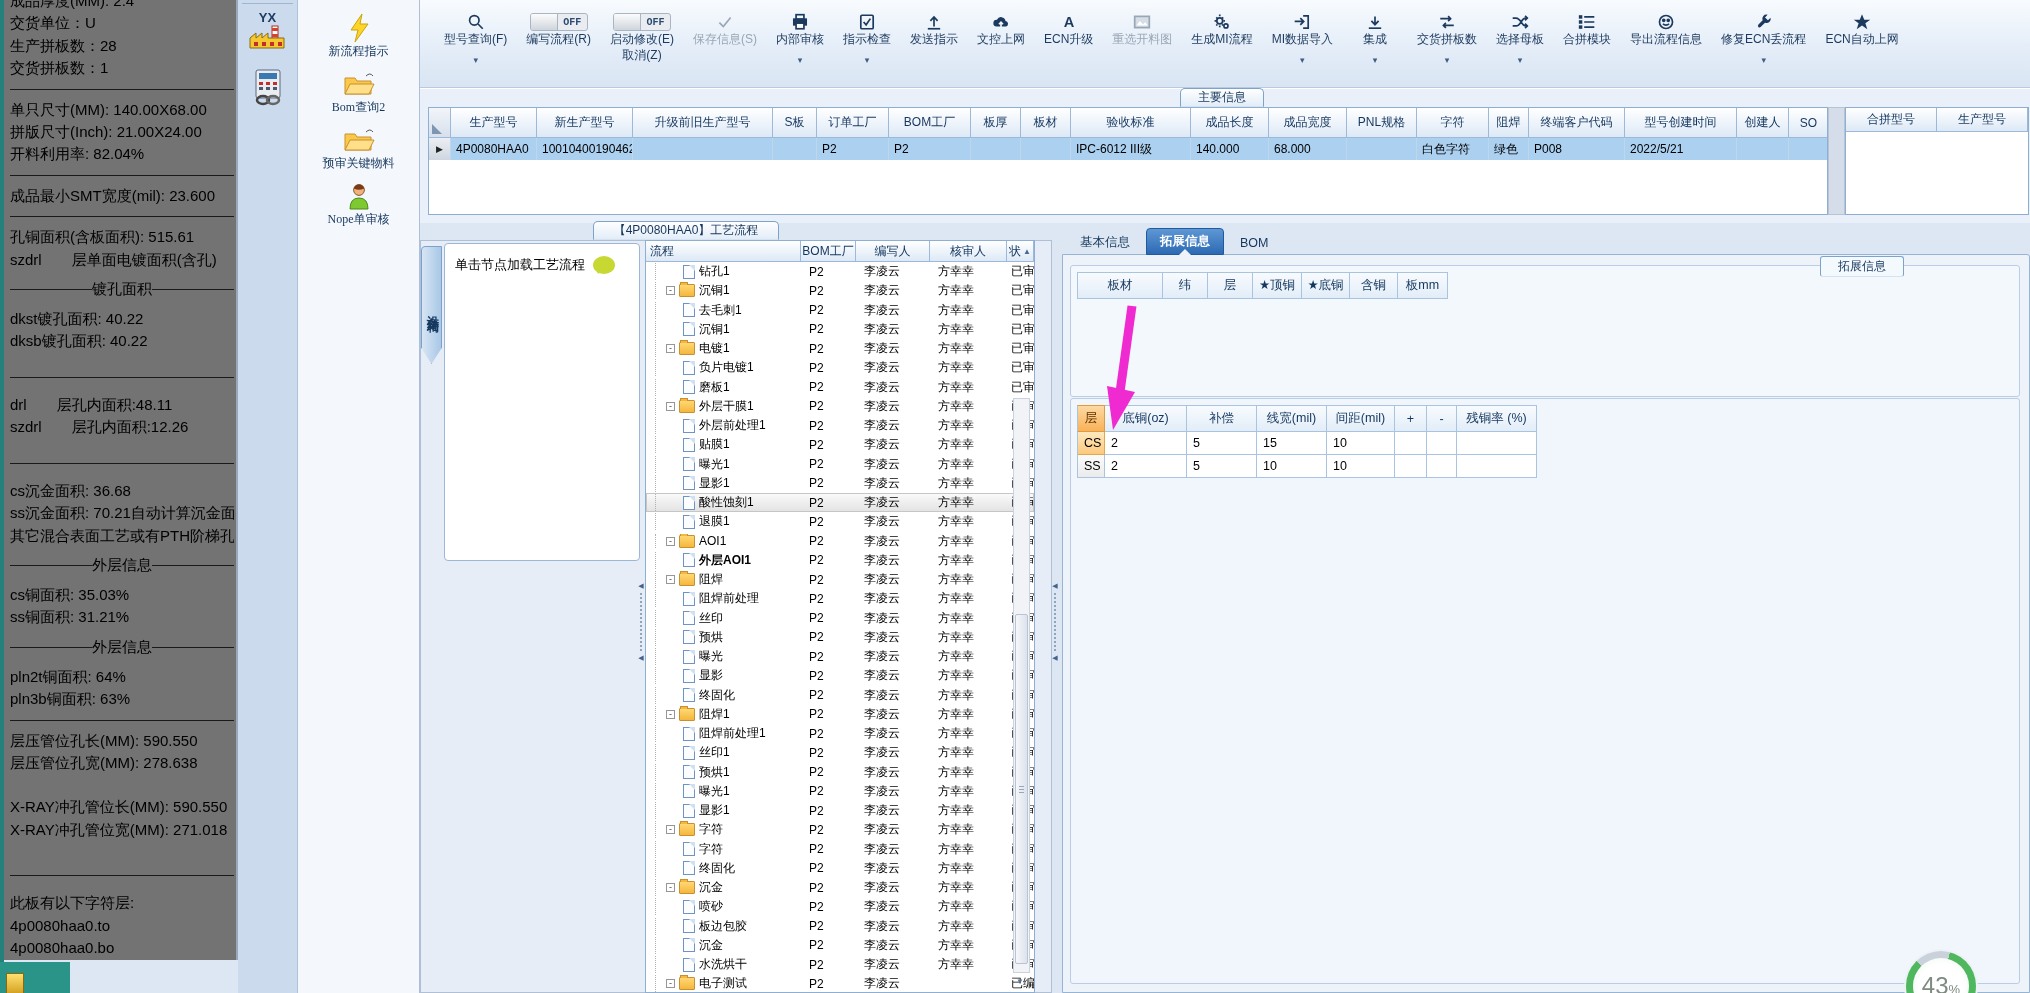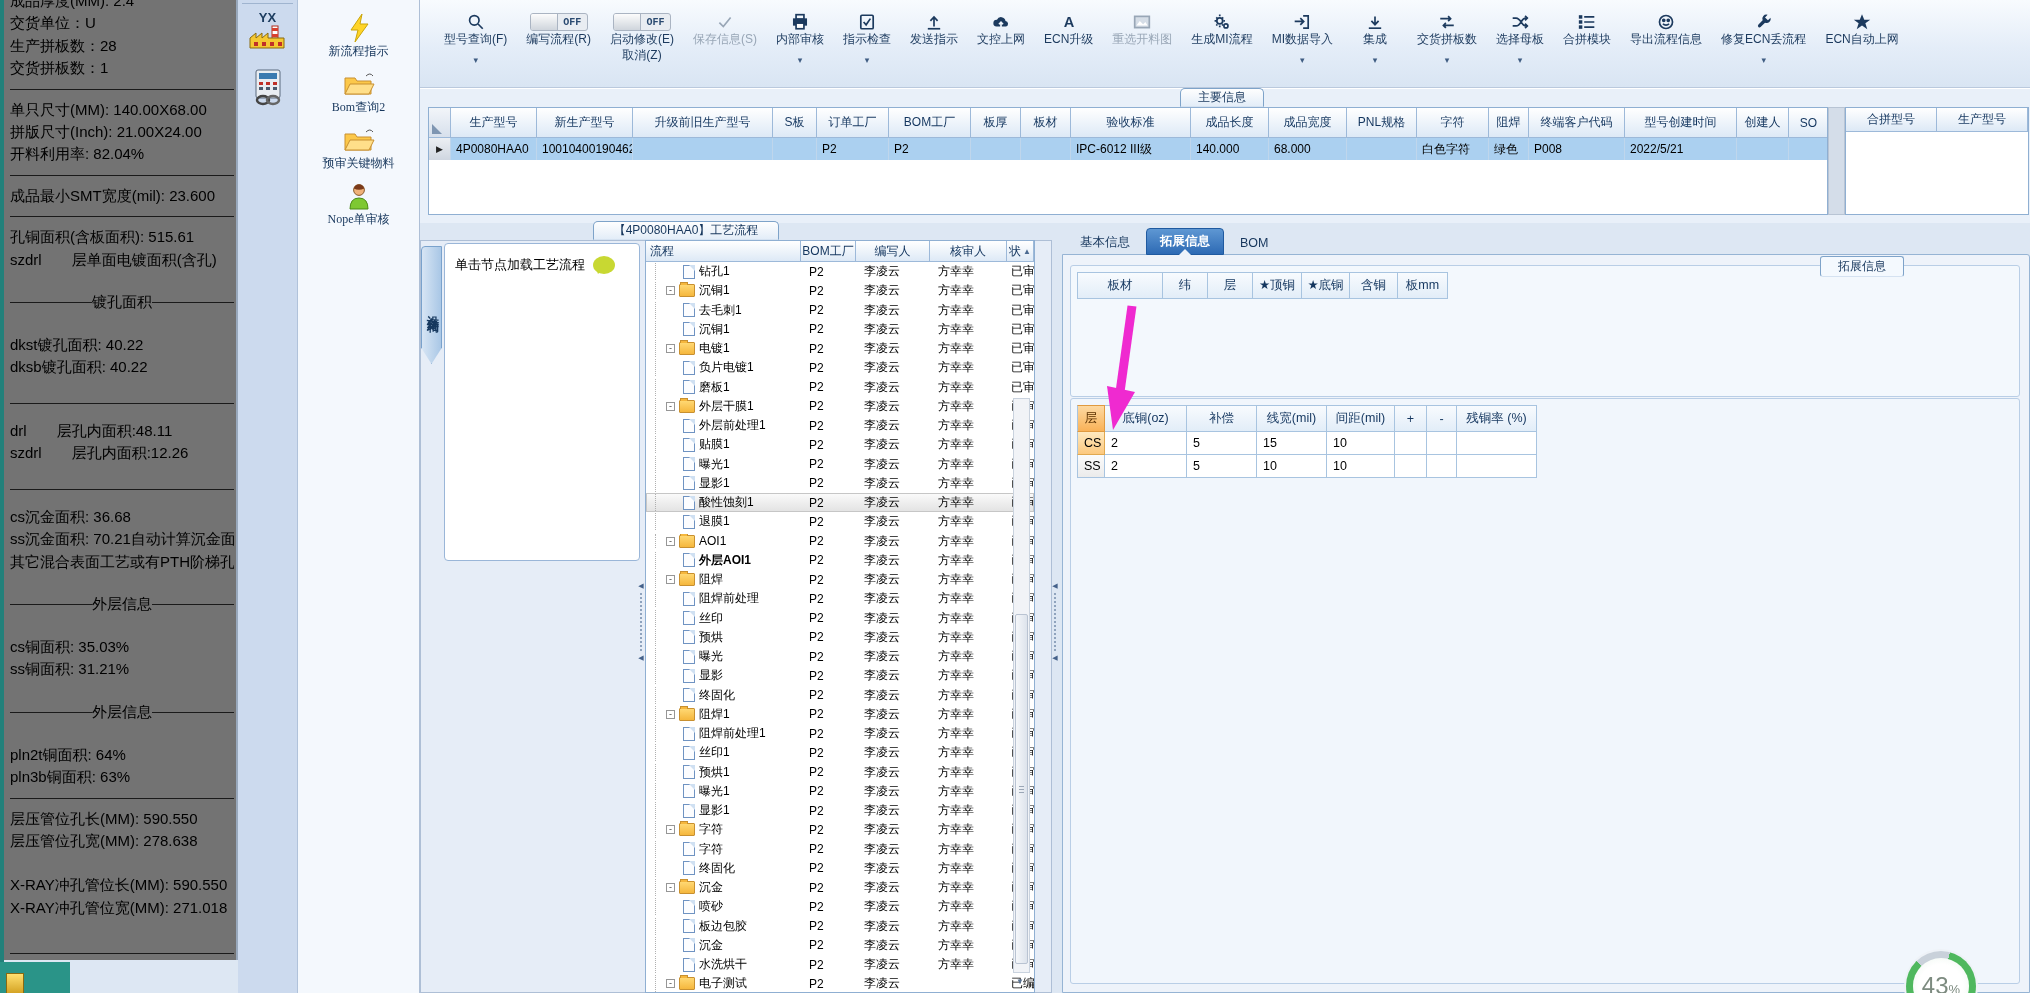--- a/index.html
+++ b/index.html
@@ -12,21 +12,21 @@
   #taskbar-icon{position:absolute;left:6px;top:973px;width:16px;height:20px;
      background:linear-gradient(#ffe070,#d2a020);border:1px solid #8a6a10;}
   #left-panel{position:absolute;left:4px;top:0;width:234px;height:960px;background:#737373;
      border-right:2px solid #98a8bc;box-sizing:border-box;padding:6px 2px 0 6px;
      font-size:15px;overflow:hidden;}
   .lp-line{line-height:22.4px;white-space:nowrap;overflow:hidden;}
   .lp-line.clip-top{margin-top:-16px;}
   .lp-hr{border:none;border-top:1px solid #1a1a1a;margin:9px 0;}
   .lp-hr.gap-lg{margin:24px 0 16px;}
   .lp-hr.gap-xl{margin:34px 0 16px;}
-  .lp-hrlabel{display:flex;align-items:center;margin:22px 0;white-space:nowrap;}
+  .lp-hrlabel{display:flex;align-items:center;margin:9px 0;white-space:nowrap;}
   .lp-hrlabel:before,.lp-hrlabel:after{content:"";flex:1;border-top:1px solid #1a1a1a;}
   .lp-gap{height:22px;}
 
   
   #icon-strip{position:absolute;left:238px;top:0;width:60px;height:993px;background:#ccdaee;
      border-right:1px solid #b0c2da;box-sizing:border-box;}
   #icon-strip .sep{height:3px;border-bottom:1px solid #9fb4cf;margin:0 4px;}
   .strip-logo{margin:8px auto 6px;width:48px;text-align:center;cursor:default;}
   .logo-yx{font-size:13px;font-weight:bold;color:#1d3d60;letter-spacing:0;line-height:12px;}
   .strip-calc{margin:14px auto;width:34px;text-align:center;}

